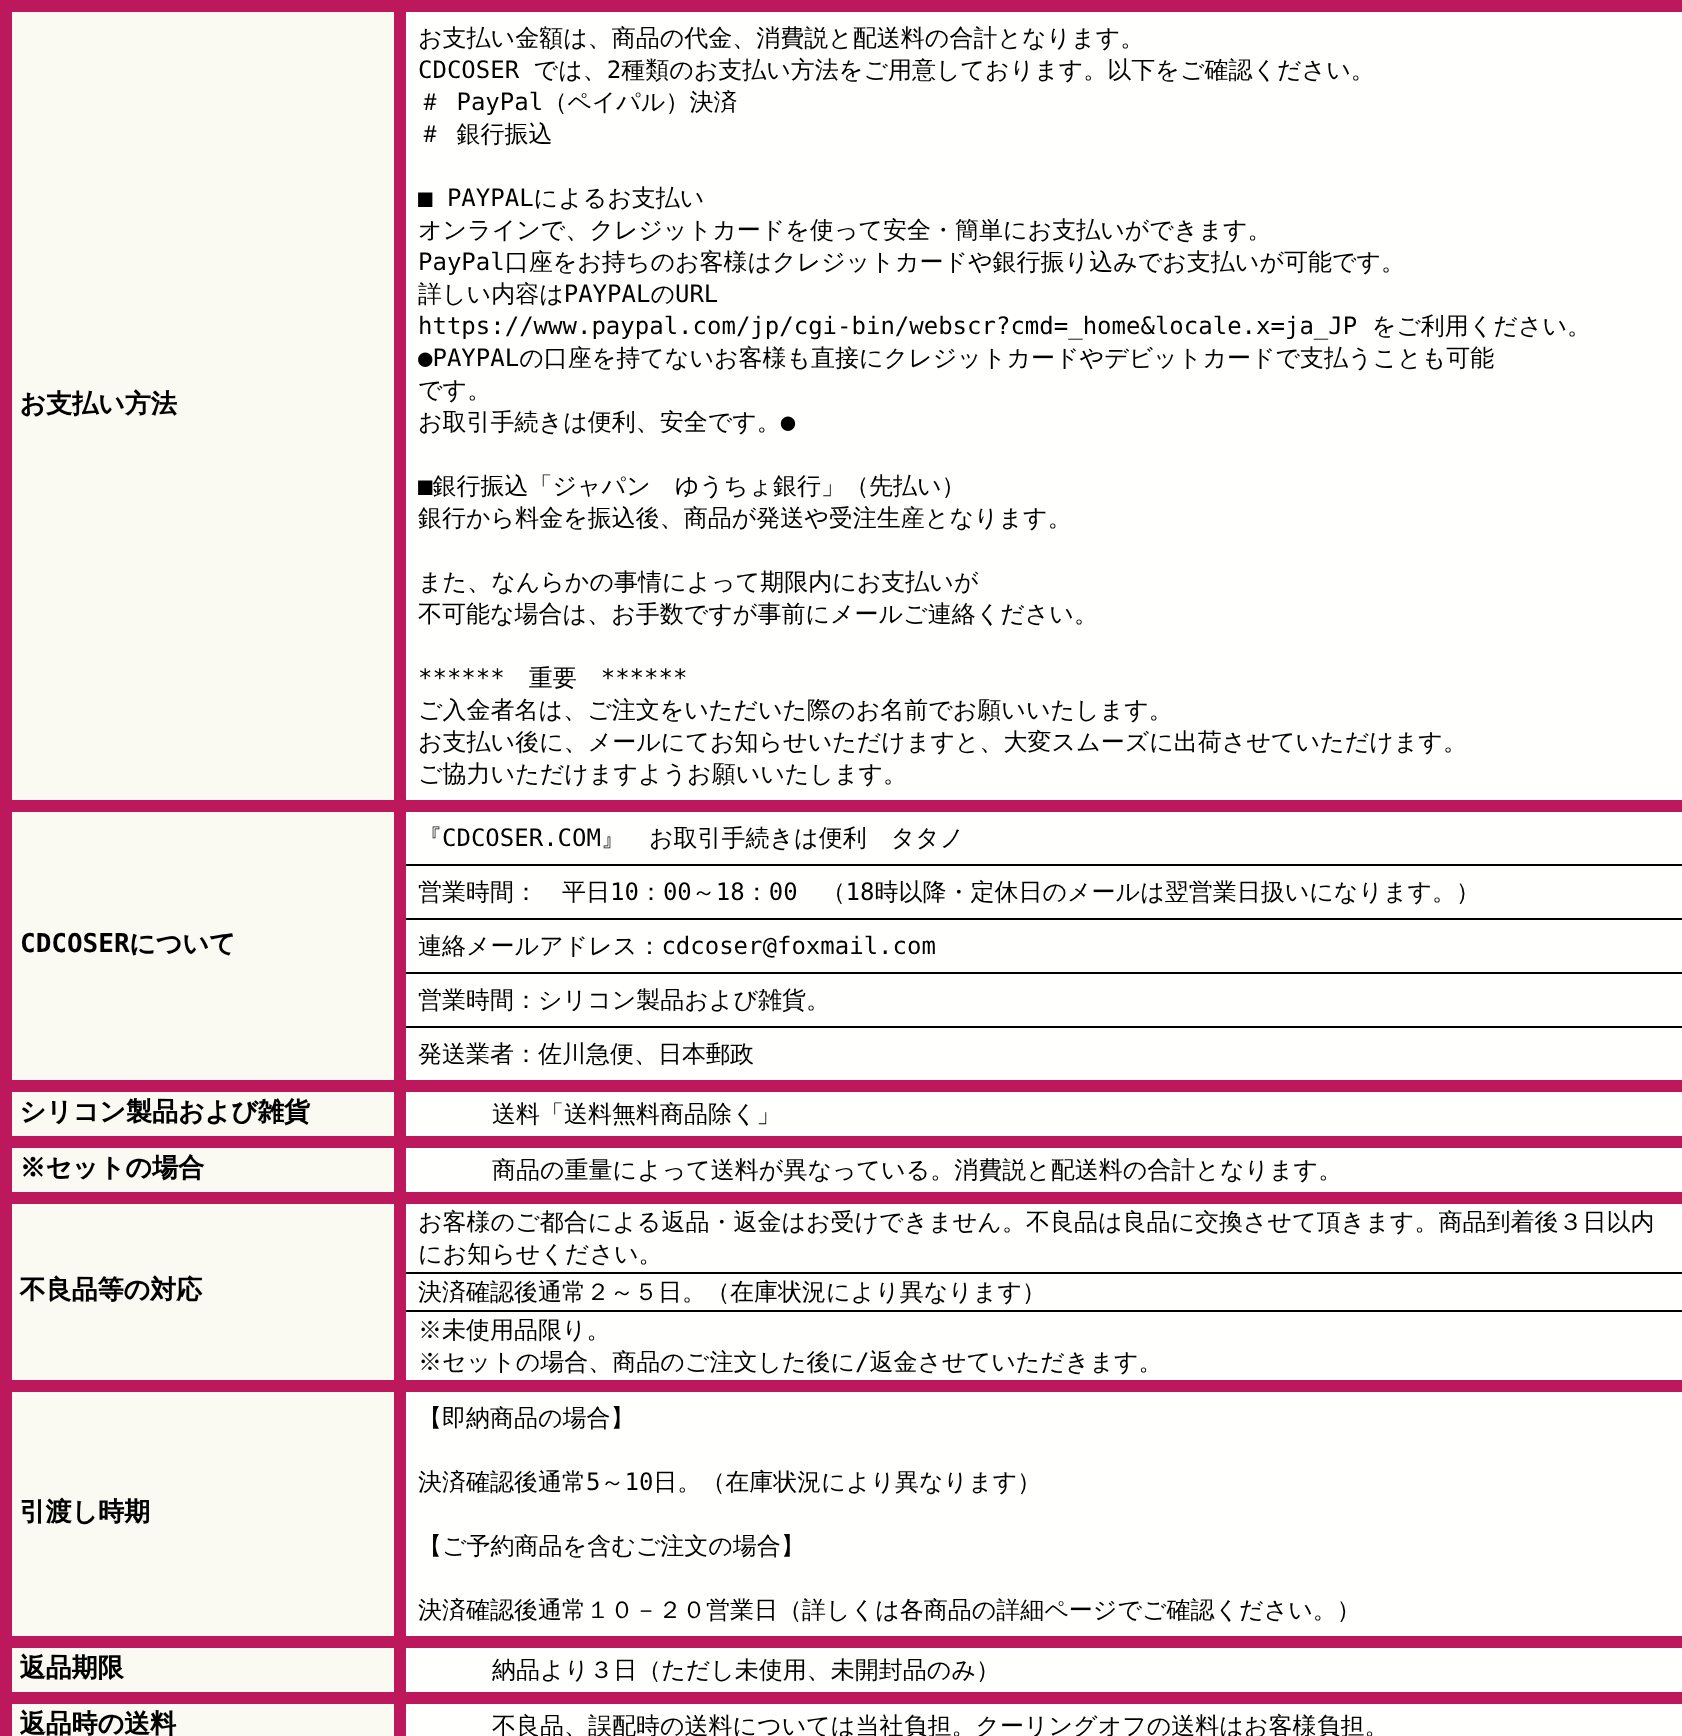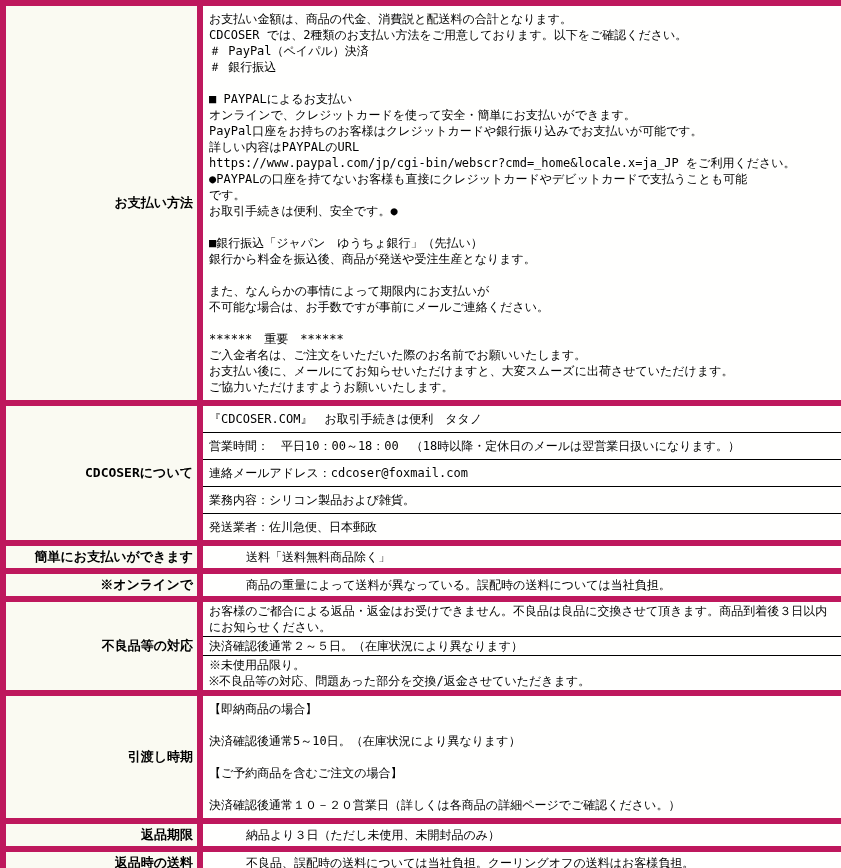--- a/index.html
+++ b/index.html
@@ -14,21 +14,21 @@
   table.info {
     width: 841px;
     border-collapse: collapse;
     table-layout: fixed;
     border: 1px solid #000;
   }
   .info th, .info td { border: 6px solid #be185d; }
   .info th {
     background: #fafaf2;
     font-weight: bold;
-    text-align: right;
+    text-align: left;
     vertical-align: middle;
     font-size: 13px;
     padding: 2px 4px;
   }
   .info td {
     background: #fffffe;
     vertical-align: top;
     padding: 0;
   }
   .cellpad { padding: 3px 6px; margin-left: 37px; }
@@ -83,46 +83,46 @@
 ご協力いただけますようお願いいたします。</div>
       </td>
     </tr>
 
     <tr>
       <th>CDCOSERについて</th>
       <td>
         <div class="subrow">『CDCOSER.COM』　お取引手続きは便利　タタノ</div>
         <div class="subrow">営業時間：　平日10：00～18：00　（18時以降・定休日のメールは翌営業日扱いになります。）</div>
         <div class="subrow"><span>連絡メールアドレス：</span><span class="b">cdcoser@foxmail.com</span></div>
-        <div class="subrow">業務内容：シリコン製品および雑貨。</div>
+        <div class="subrow">営業時間：シリコン製品および雑貨。</div>
         <div class="subrow">発送業者：佐川急便、日本郵政</div>
       </td>
     </tr>
 
     <tr>
-      <th>簡単にお支払いができます</th>
+      <th>シリコン製品および雑貨</th>
       <td>
         <div class="cellpad">送料「送料無料商品除く」</div>
       </td>
     </tr>
 
     <tr>
-      <th>※オンラインで</th>
+      <th>※セットの場合</th>
       <td>
-        <div class="cellpad">商品の重量によって送料が異なっている。誤配時の送料については当社負担。</div>
+        <div class="cellpad">商品の重量によって送料が異なっている。消費説と配送料の合計となります。</div>
       </td>
     </tr>
 
     <tr>
       <th>不良品等の対応</th>
       <td>
         <div class="subrow tight">お客様のご都合による返品・返金はお受けできません。不良品は良品に交換させて頂きます。商品到着後３日以内にお知らせください。</div>
         <div class="subrow tight">決済確認後通常２～５日。（在庫状況により異なります）</div>
         <div class="subrow tight">※未使用品限り。
-※不良品等の対応、問題あった部分を交換/返金させていただきます。</div>
+※セットの場合、商品のご注文した後に/返金させていただきます。</div>
       </td>
     </tr>
 
     <tr>
       <th>引渡し時期</th>
       <td>
         <div class="tallpad pre">【即納商品の場合】
 
 決済確認後通常5～10日。（在庫状況により異なります）
 

